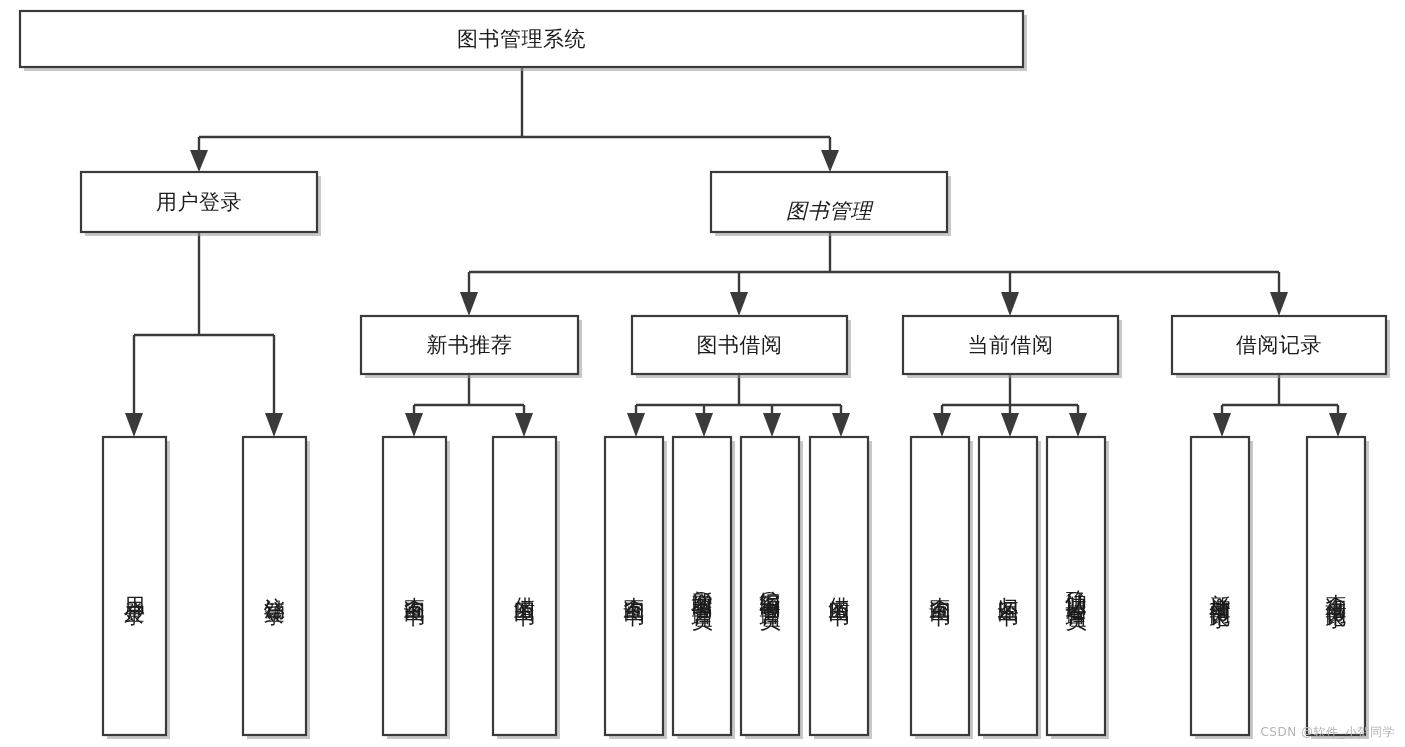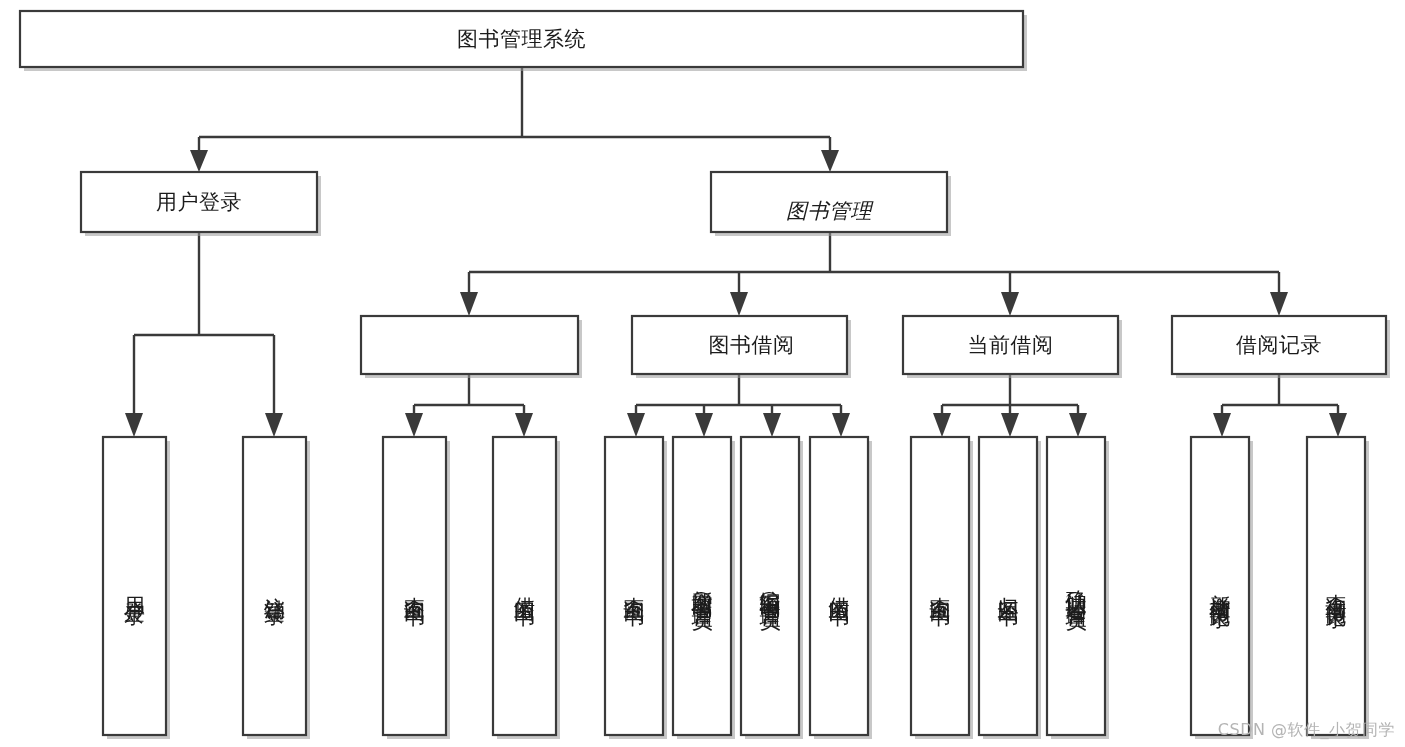--- a/index.html
+++ b/index.html
@@ -64,21 +64,21 @@
     color: #1c1c1c;
     writing-mode: vertical-rl;
     text-orientation: upright;
     letter-spacing: 3px;
     pointer-events: none;
   }
   .watermark {
     position: absolute;
     right: 10px;
     bottom: 6px;
-    font-size: 16px;
+    font-size: 12px;
     color: #b4b4b4;
     letter-spacing: 0.5px;
     white-space: nowrap;
   }
 </style>
 </head>
 <body>
 
 <div id="canvas">
 
@@ -210,21 +210,22 @@
       <rect class="node-shadow" x="1311" y="441" width="58" height="298"></rect>
       <rect class="node-rect" x="1307" y="437" width="58" height="298"></rect>
     </g>
   </svg>
 
   <div class="node-label-h" style="left:20px; top:11px; width:1003px; height:56px;">图书管理系统</div>
 
   <div class="node-label-h" style="left:81px; top:172px; width:236px; height:60px;">用户登录</div>
   <div class="node-label-h" style="left:711px; top:172px; width:236px; height:78px;font-style:italic;">图书管理</div>
 
-  <div class="node-label-h" style="left:632px; top:316px; width:215px; height:58px;padding-left:12px;">图书借阅</div>
+  <div class="node-label-h" style="left:361px; top:316px; width:217px; height:58px;">新书推荐</div>
+  <div class="node-label-h" style="left:632px; top:316px; width:215px; height:58px;">图书借阅</div>
   <div class="node-label-h" style="left:903px; top:316px; width:215px; height:58px;text-align:center;">当前借阅</div>
   <div class="node-label-h" style="left:1172px; top:316px; width:214px; height:58px;font-family:Liberation Serif, serif;">借阅记录</div>
 
   <div class="node-label-v" style="left:103px; top:437px; width:63px; height:298px;">用户登录</div>
   <div class="node-label-v" style="left:243px; top:437px; width:63px; height:298px;">注销登录</div>
 
   <div class="node-label-v" style="left:383px; top:437px; width:63px; height:298px;">查询图书</div>
   <div class="node-label-v" style="left:493px; top:437px; width:63px; height:298px;">借阅图书</div>
 
   <div class="node-label-v" style="left:605px; top:437px; width:58px; height:298px;">查询图书</div>

